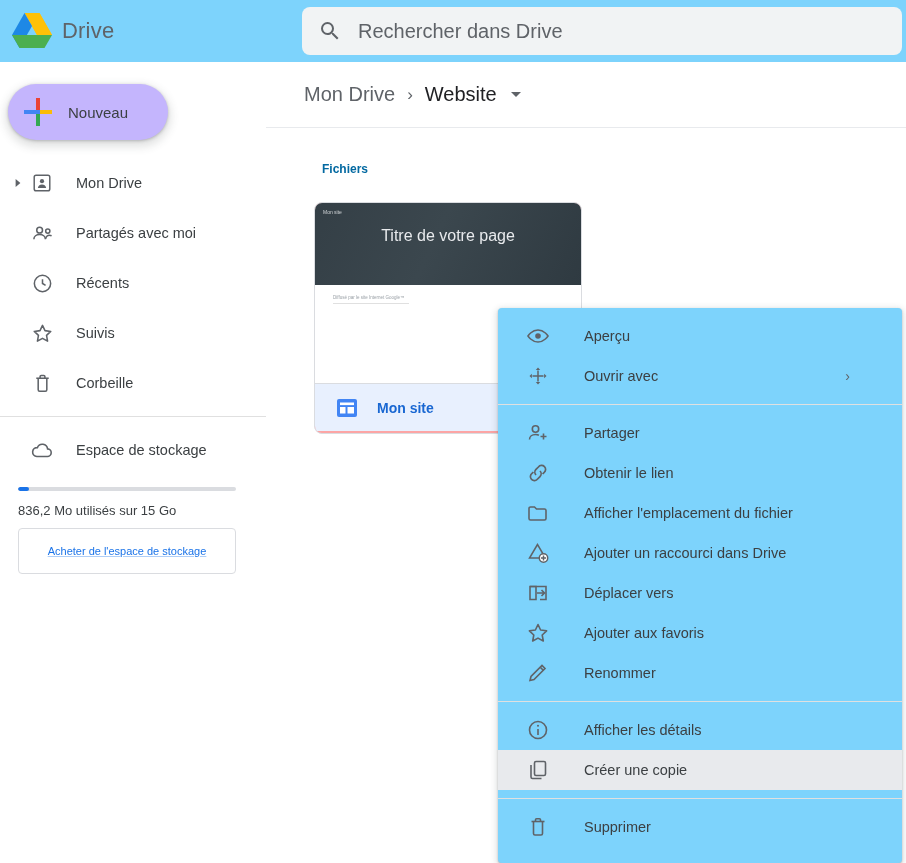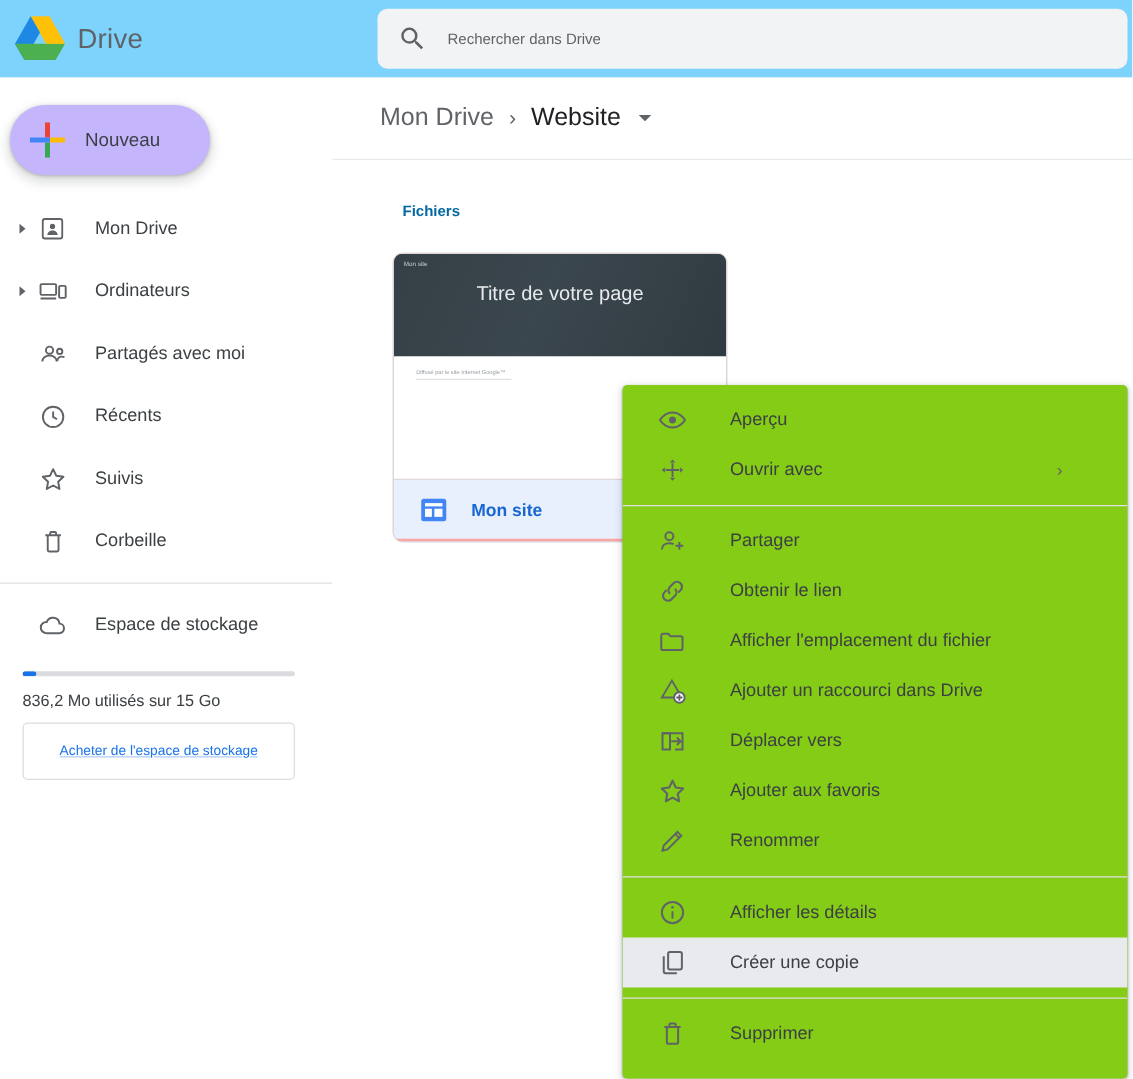--- a/index.html
+++ b/index.html
@@ -60,21 +60,21 @@
   .search-icon {
     width: 24px;
     height: 24px;
     margin-right: 14px;
     flex: none;
   }
   .search-input {
     border: none;
     outline: none;
     background: transparent;
-    font-size: 12px;
+    font-size: 20px;
     color: #202124;
     width: 100%;
     font-family: "Liberation Sans", sans-serif;
   }
   .search-input::placeholder {
     color: #5f6368;
   }
 
   
   .sidebar {
@@ -312,21 +312,21 @@
     font-weight: bold;
   }
 
   
   .context-menu {
     position: absolute;
     left: 498px;
     top: 308px;
     width: 404px;
     height: 555px;
-    background: #84cc16;
+    background: #7dd3fc;
     box-shadow: 0 2px 6px 2px rgba(60,64,67,0.15), 0 1px 2px rgba(60,64,67,0.3);
     border-radius: 4px;
     padding: 8px 0 0 0;
     box-sizing: border-box;
     overflow: hidden;
   }
   .menu-item {
     height: 40px;
     display: flex;
     align-items: center;
@@ -416,35 +416,20 @@
       <div class="nav-icon">
         <svg viewBox="0 0 24 24" width="22" height="22" fill="none" stroke="#5f6368" stroke-width="1.6">
           <rect x="3.5" y="3.5" width="17" height="17" rx="2"></rect>
           <circle cx="12" cy="10" r="2.3" fill="#5f6368" stroke="none"></circle>
           <path d="M7.5 17.5c0-2.4 2-4 4.5-4s4.5 1.6 4.5 4" fill="#5f6368" stroke="none"></path>
         </svg>
       </div>
       <div class="nav-label">Mon Drive</div>
     </div>
 
-    <div class="nav-item">
-      <div class="nav-caret">
-        <svg viewBox="0 0 10 10" width="8" height="8">
-            <path d="M2 0 L8 5 L2 10 Z" fill="#5f6368"></path>
-          </svg>
-      </div>
-      <div class="nav-icon">
-        <svg viewBox="0 0 24 24" width="23" height="23" fill="none" stroke="#5f6368" stroke-width="1.6">
-          <rect x="1.5" y="5.5" width="13" height="9" rx="1"></rect>
-          <path d="M1.5 17.5h13"></path>
-          <rect x="17" y="7" width="5.5" height="10" rx="1"></rect>
-        </svg>
-      </div>
-      <div class="nav-label">Ordinateurs</div>
-    </div>
 
     <div class="nav-item">
       <div class="nav-caret"></div>
       <div class="nav-icon">
         <svg viewBox="0 0 24 24" width="23" height="23" fill="none" stroke="#5f6368" stroke-width="1.6">
           <circle cx="9" cy="8.5" r="3"></circle>
           <path d="M3 18c0-3 2.7-5 6-5s6 2 6 5"></path>
           <circle cx="17.5" cy="9.5" r="2.2"></circle>
           <path d="M15.5 17.5c0-2.2 1.6-3.6 3.6-3.6 1.3 0 2.4.5 2.4.5"></path>
         </svg>

